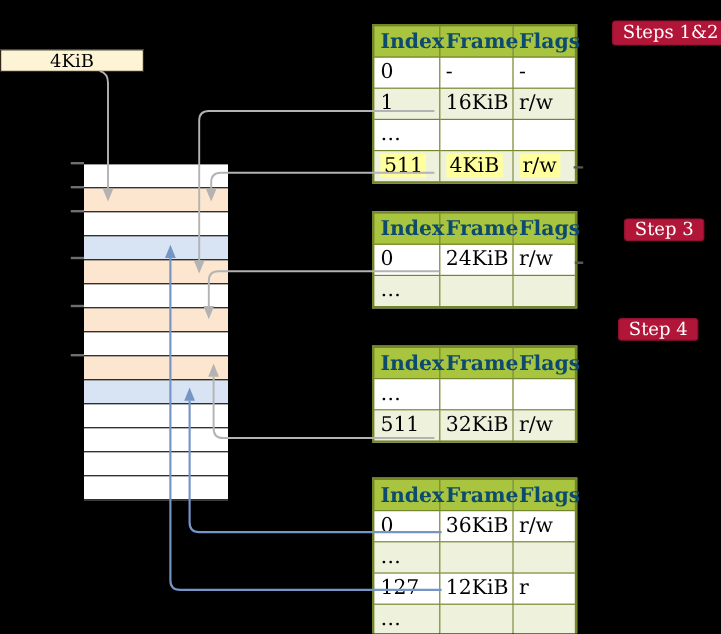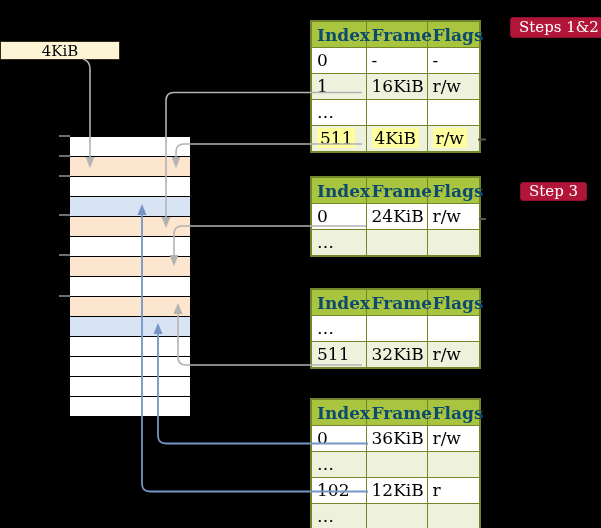--- a/index.html
+++ b/index.html
@@ -83,20 +83,21 @@
 <body>
 
 <div class="canvas">
 
   <div class="frame-box">
     <span>4KiB</span>
   </div>
 
   <div class="badge" id="badge-steps12">Steps 1&amp;2</div>
   <div class="badge" id="badge-step3">Step 3</div>
+  <div class="badge" id="badge-step4">Step 4</div>
 
   <div class="memory" id="memory-stack">
       <div class="mem-row shade-white"></div>
       <div class="mem-row shade-peach"></div>
       <div class="mem-row shade-white"></div>
       <div class="mem-row shade-blue"></div>
       <div class="mem-row shade-peach"></div>
       <div class="mem-row shade-white"></div>
       <div class="mem-row shade-peach"></div>
       <div class="mem-row shade-white"></div>
@@ -221,21 +222,21 @@
           <td><span>0</span></td>
           <td><span>36KiB</span></td>
           <td><span>r/w</span></td>
         </tr>
         <tr class="row-green">
           <td><span>…</span></td>
           <td></td>
           <td></td>
         </tr>
         <tr class="row-white">
-          <td><span>102</span></td>
+          <td><span>127</span></td>
           <td><span>12KiB</span></td>
           <td><span>r</span></td>
         </tr>
         <tr class="row-green">
           <td><span>…</span></td>
           <td></td>
           <td></td>
         </tr>
       </tbody>
     </table>

